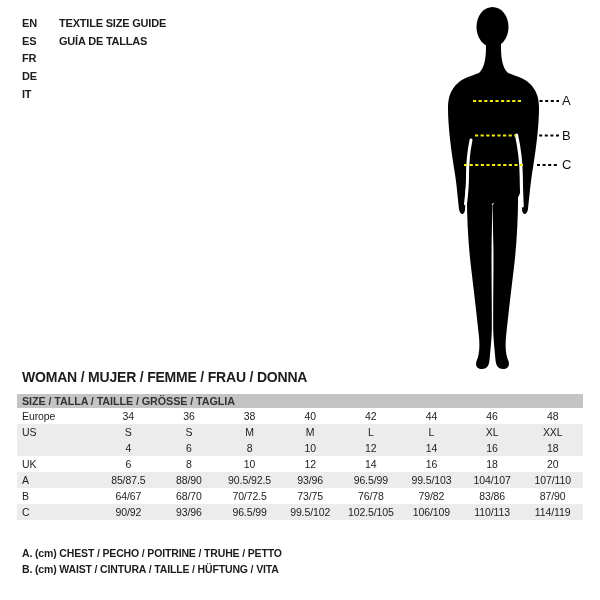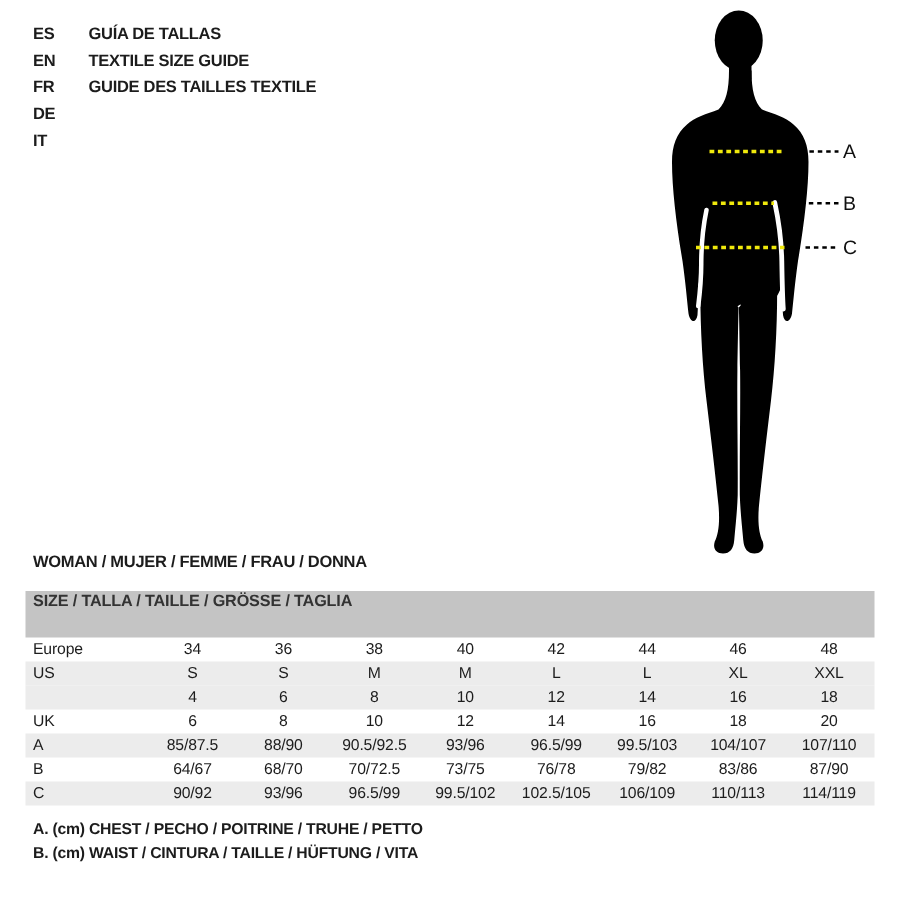--- a/index.html
+++ b/index.html
@@ -10,51 +10,50 @@
   .langs{position:absolute;left:22px;top:14px;}
   .lang-row{display:flex;height:17.7px;align-items:center;font-weight:bold;font-size:11px;letter-spacing:-0.2px;white-space:nowrap;}
   .lang-code{width:37px;}
 
   
   .figure{position:absolute;left:425px;top:2px;width:175px;height:374px;}
   .figure svg{position:absolute;left:0;top:0;}
   .mletter{position:absolute;left:137px;width:18px;height:14px;line-height:14px;font-size:13px;color:#111;}
 
   
-  .section-title{position:absolute;left:22px;top:369px;font-weight:bold;font-size:11px;letter-spacing:-0.2px;}
+  .section-title{position:absolute;left:22px;top:369px;font-weight:bold;font-size:14px;letter-spacing:-0.2px;}
 
   
   .size-table{position:absolute;left:17px;top:394px;width:566px;}
-  .thead{height:31px;line-height:14px;background:var(--hdr,#c4c4c4);padding-left:5px;font-weight:bold;font-size:10.8px;color:#333;letter-spacing:-0.1px;}
+  .thead{height:14px;line-height:14px;background:var(--hdr,#c4c4c4);padding-left:5px;font-weight:bold;font-size:10.8px;color:#333;letter-spacing:-0.1px;}
   .trow{display:flex;height:16px;line-height:16px;font-size:10.5px;letter-spacing:-0.1px;}
   .trow.shaded{background:var(--shade,#ececec);}
   .tlabel{width:76px;padding-left:5px;}
   .tval{flex:1;text-align:center;}
 
   
   .legend{position:absolute;left:22px;top:545px;}
   .legend-line{height:16.4px;line-height:16.4px;font-weight:bold;font-size:10.5px;letter-spacing:-0.15px;white-space:nowrap;}
 </style>
 </head>
 <body>
 
 <div class="page">
 
   <div class="langs">
       <div class="lang-row">
+        <span class="lang-code">EN</span>
+        <span class="lang-title">TEXTILE SIZE GUIDE</span>
+      </div>
+      <div class="lang-row">
         <span class="lang-code">ES</span>
         <span class="lang-title">GUÍA DE TALLAS</span>
       </div>
       <div class="lang-row">
-        <span class="lang-code">EN</span>
-        <span class="lang-title">TEXTILE SIZE GUIDE</span>
-      </div>
-      <div class="lang-row">
         <span class="lang-code">FR</span>
-        <span class="lang-title">GUIDE DES TAILLES TEXTILE</span>
       </div>
       <div class="lang-row">
         <span class="lang-code">DE</span>
       </div>
       <div class="lang-row">
         <span class="lang-code">IT</span>
       </div>
     </div>
 
   <div class="figure">

